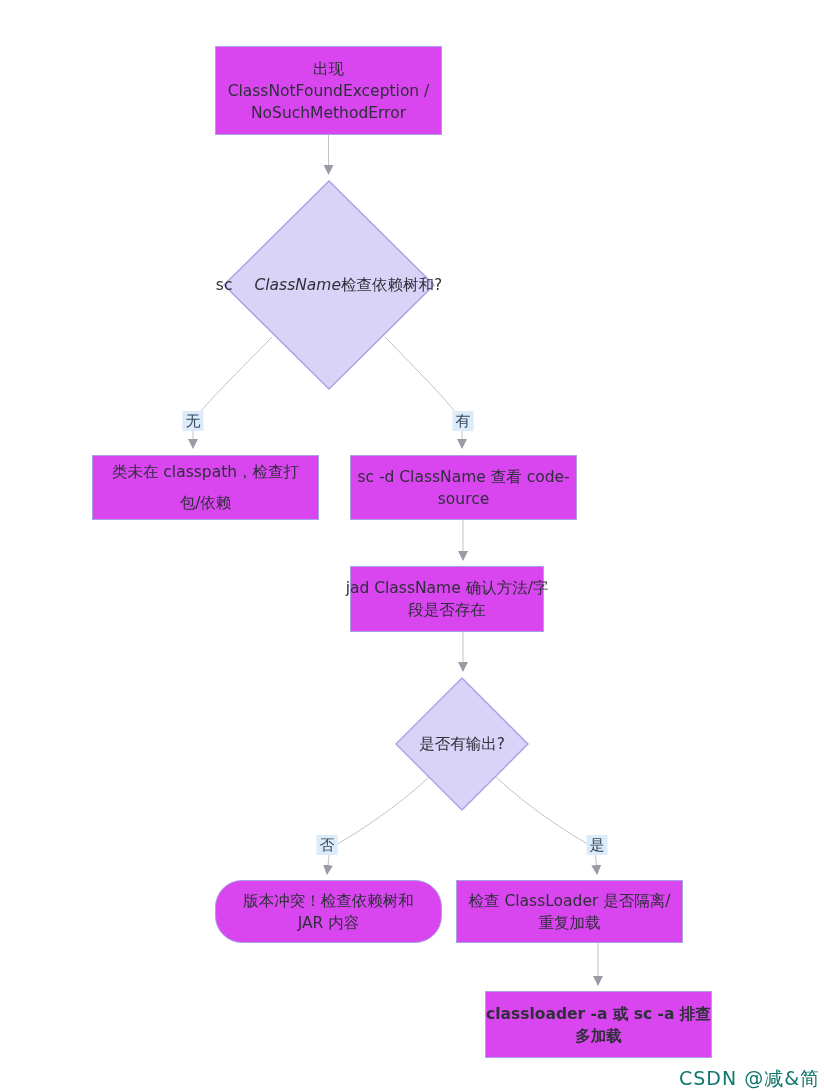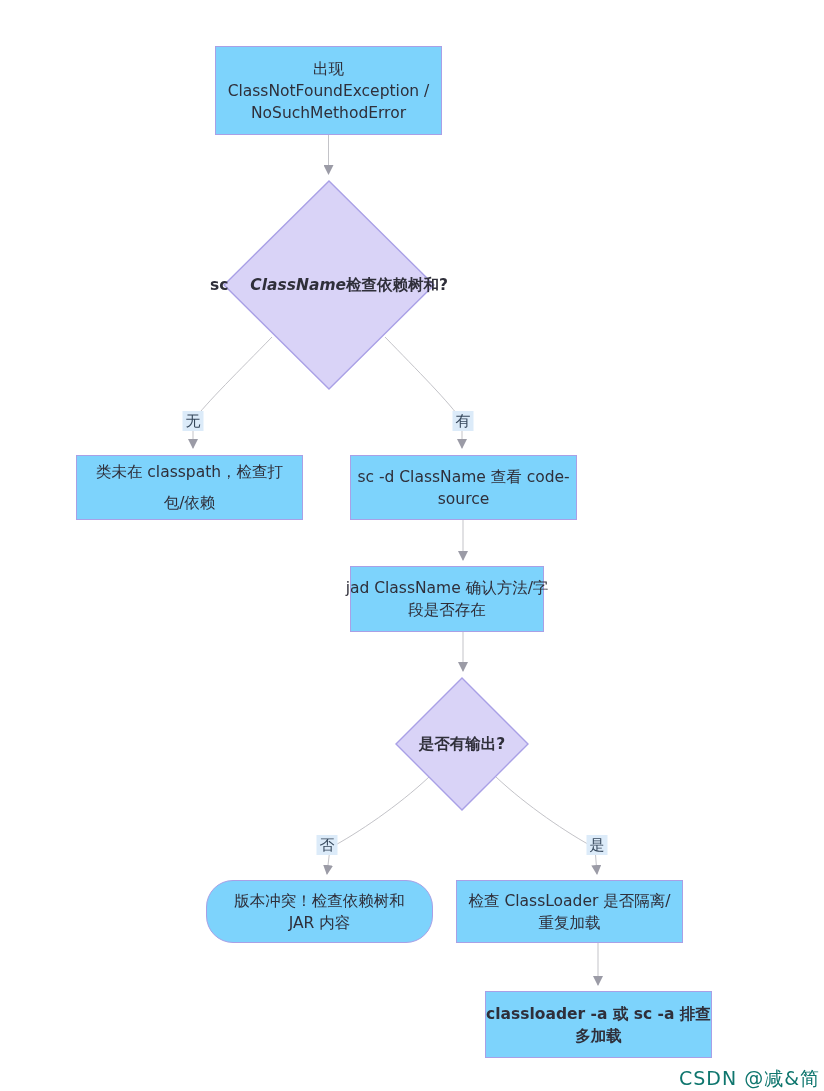--- a/index.html
+++ b/index.html
@@ -11,39 +11,38 @@
     font-family: "DejaVu Sans", "Liberation Sans", sans-serif;
     color: #2f2f3a;
     overflow: hidden;
   }
   .edges { position: absolute; left: 0; top: 0; }
   .edge { stroke: #c3c3c8; stroke-width: 1; fill: none; }
   .dshape { fill: #d9d3f7; stroke: #a9a0e6; stroke-width: 1.4; }
   .node {
     position: absolute;
     box-sizing: border-box;
-    background: #7dd3fc;
+    background: #d946ef;
     border: 1.4px solid #a9a0e6;
     display: flex;
     flex-direction: column;
     justify-content: center;
     align-items: center;
     font-size: 15.5px;
     line-height: 22px;
   }
   .node .ln { white-space: nowrap; }
   .dtext {
     position: absolute;
     display: flex;
     justify-content: center;
     align-items: center;
     text-align: center;
     font-size: 15.5px;
     white-space: nowrap;
-    font-weight: bold;
   }
   .dtext .it { font-style: italic; margin-left: 22px; }
   .elabel {
     position: absolute;
     transform: translate(-50%, -50%);
     background: #dcebf9;
     color: #35475b;
     font-size: 15px;
     line-height: 20px;
     padding: 0 3px;
@@ -82,36 +81,36 @@
     <polygon class="dshape" points="329,181 434,285 329,389 224,285"></polygon>
     <polygon class="dshape" points="462,678 528,744 462,810 396,744"></polygon>
   </svg>
 
   <div class="node" style="left:215px; top:46px; width:227px; height:89px;">
     <div class="ln">出现</div>
     <div class="ln">ClassNotFoundException /</div>
     <div class="ln">NoSuchMethodError</div>
   </div>
 
-  <div class="node" style="left:76px; top:455px; width:227px; height:65px;gap:9px;">
+  <div class="node" style="left:92px; top:455px; width:227px; height:65px;gap:9px;">
     <div class="ln">类未在 classpath，检查打</div>
     <div class="ln">包/依赖</div>
   </div>
 
   <div class="node" style="left:350px; top:455px; width:227px; height:65px;">
     <div class="ln">sc -d ClassName 查看 code-</div>
     <div class="ln">source</div>
   </div>
 
   <div class="node" style="left:350px; top:566px; width:194px; height:66px;">
     <div class="ln">jad ClassName 确认方法/字</div>
     <div class="ln">段是否存在</div>
   </div>
 
-  <div class="node" style="left:206px; top:880px; width:227px; height:63px;border-radius:27px;">
+  <div class="node" style="left:215px; top:880px; width:227px; height:63px;border-radius:27px;">
     <div class="ln">版本冲突！检查依赖树和</div>
     <div class="ln">JAR 内容</div>
   </div>
 
   <div class="node" style="left:456px; top:880px; width:227px; height:63px;">
     <div class="ln">检查 ClassLoader 是否隔离/</div>
     <div class="ln">重复加载</div>
   </div>
 
   <div class="node" style="left:485px; top:991px; width:227px; height:67px;font-weight:bold;">

